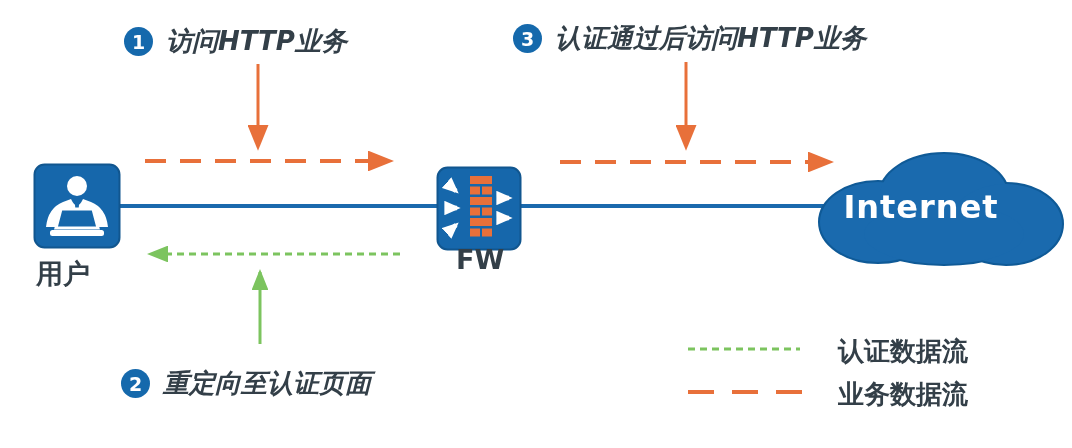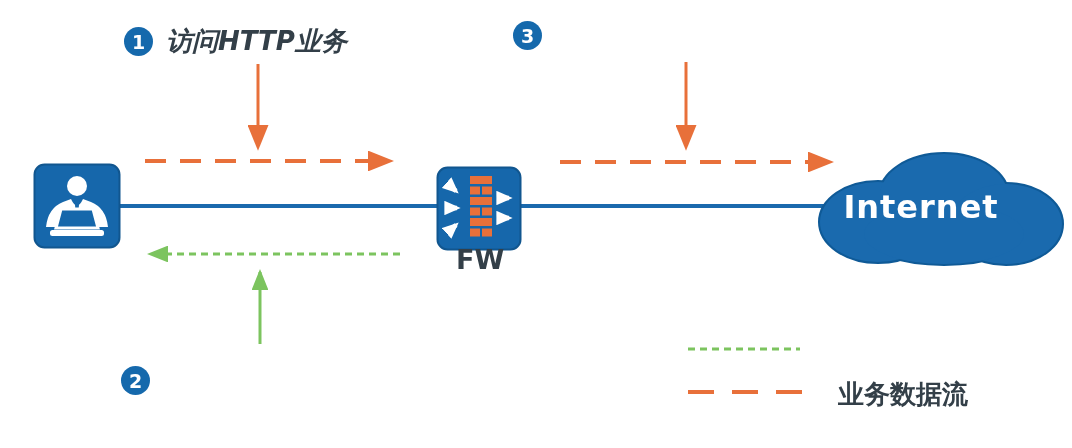--- a/index.html
+++ b/index.html
@@ -60,34 +60,37 @@
     <path d="M688 392 H810" fill="none" stroke-width="4" stroke-dasharray="26 18" stroke="#e8703a"></path>
   </svg>
 
   <div class="step" style="left:124px;top:24px;">
     <span class="badge">1</span>
     <span class="step-label">访问HTTP业务</span>
   </div>
 
   <div class="step" style="left:513px;top:21px;">
     <span class="badge">3</span>
+    <span class="step-label">认证通过后访问HTTP业务</span>
   </div>
 
   <div class="step" style="left:121px;top:366px;">
     <span class="badge">2</span>
+    <span class="step-label">重定向至认证页面</span>
   </div>
 
   <svg class="node-icon" style="left:33px;top:163px;" width="88" height="86" viewBox="0 0 88 86">
     <rect x="1.5" y="1.5" width="85" height="83" rx="10" fill="#1667ab" stroke="#11568f" stroke-width="2"></rect>
     <circle cx="44" cy="23" r="10" fill="#ffffff"></circle>
     <path d="M13 64 Q15 45 30 39 L38 36 Q44 49 50 36 L58 39 Q73 45 75 64 Z" fill="#ffffff"></path>
     <path d="M41.5 37 L46.5 37 L45 52 L43 52 Z" fill="#1667ab"></path>
     <path d="M28 46 L60 46 L65 65 L23 65 Z" fill="#1667ab" stroke="#ffffff" stroke-width="3"></path>
     <rect x="17" y="67" width="54" height="6" rx="2.5" fill="#ffffff"></rect>
   </svg>
+  <div class="node-label" style="left:36px;top:256px;">用户</div>
 
   <svg class="node-icon" style="left:436px;top:166px;" width="86" height="85" viewBox="0 0 86 85">
     <rect x="1.5" y="1.5" width="83" height="82" rx="10" fill="#1667ab" stroke="#11568f" stroke-width="2"></rect>
     <defs>
       <marker id="mWh" orient="auto" markerUnits="strokeWidth" markerWidth="3.6" markerHeight="3.2" refX="2.8" refY="1.6">
         <path d="M0,0 L3.6,1.6 L0,3.2 Z" fill="#ffffff"></path>
       </marker>
     </defs>
 
     <g fill="#e8703a">
@@ -121,15 +124,16 @@
     </g>
     <g fill="#1a6aae">
       <ellipse cx="62" cy="72" rx="58" ry="40"></ellipse>
       <ellipse cx="128" cy="46" rx="64" ry="42"></ellipse>
       <ellipse cx="190" cy="74" rx="56" ry="40"></ellipse>
       <ellipse cx="128" cy="84" rx="80" ry="30"></ellipse>
     </g>
   </svg>
   <div class="cloud-label">Internet</div>
 
+  <div class="legend-label" style="left:838px;top:334px;">认证数据流</div>
   <div class="legend-label" style="left:838px;top:377px;text-align:center;">业务数据流</div>
 
 </div>
 
 </body></html>

